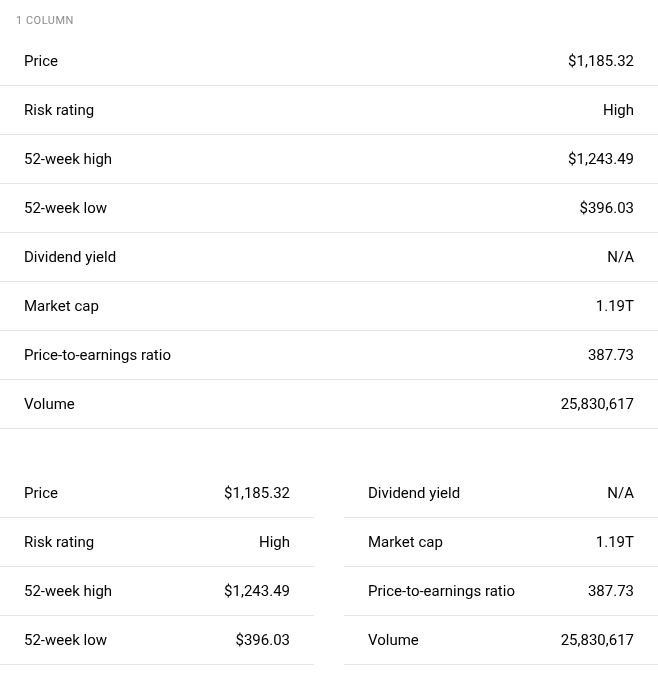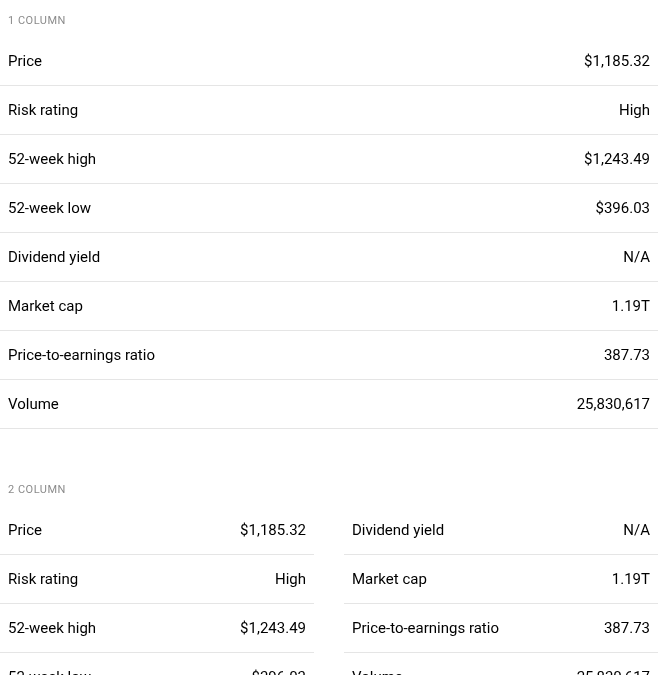--- a/index.html
+++ b/index.html
@@ -11,27 +11,27 @@
     font-family: -apple-system, BlinkMacSystemFont, "Segoe UI", Roboto, Helvetica, Arial, sans-serif;
     background: #ffffff;
     width: 658px;
     padding: 0;
     color: #000;
   }
   .section-header {
     font-size: 11px;
     letter-spacing: 0.5px;
     color: #8b8b8b;
-    padding: 14px 8px 10px 8px;
+    padding: 14px 8px 10px 16px;
   }
   .row {
     display: flex;
     justify-content: space-between;
     align-items: center;
-    padding: 15px 8px;
+    padding: 15px 24px;
     border-bottom: 1px solid #e5e5e5;
   }
   .row .label {
     font-size: 15px;
     color: #000;
     font-weight: 400;
   }
   .row .value {
     font-size: 15px;
     color: #000;
@@ -82,21 +82,20 @@
 <div class="row">
   <span class="label">Price-to-earnings ratio</span>
   <span class="value">387.73</span>
 </div>
 <div class="row">
   <span class="label">Volume</span>
   <span class="value">25,830,617</span>
 </div>
 
 <div class="section2">
-  <div class="section-header">2 COLUMN</div>
   <div class="two-col">
     <div class="col">
       <div class="row">
         <span class="label">Price</span>
         <span class="value">$1,185.32</span>
       </div>
       <div class="row">
         <span class="label">Risk rating</span>
         <span class="value">High</span>
       </div>

